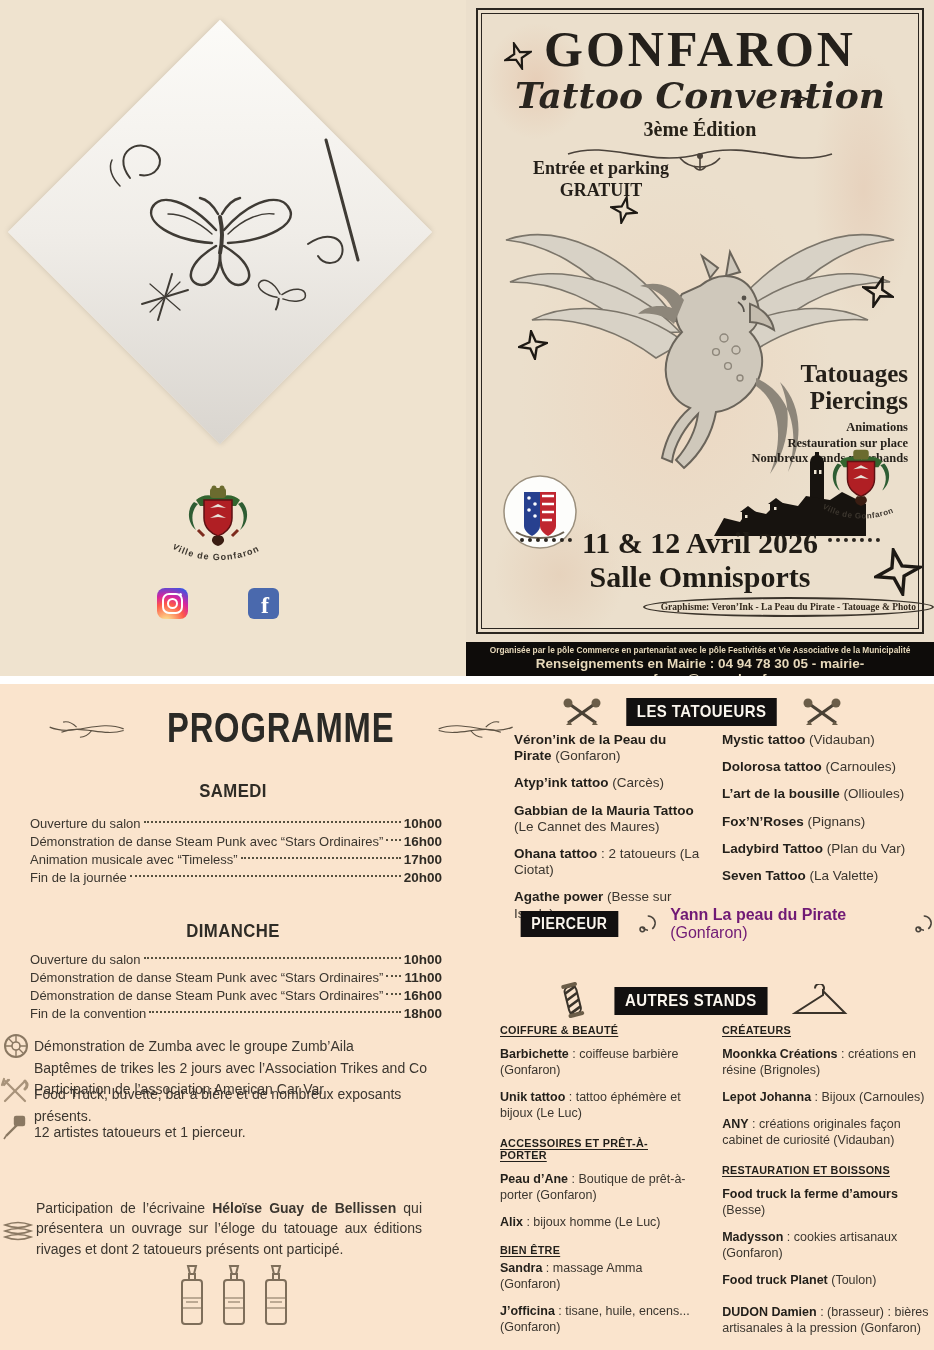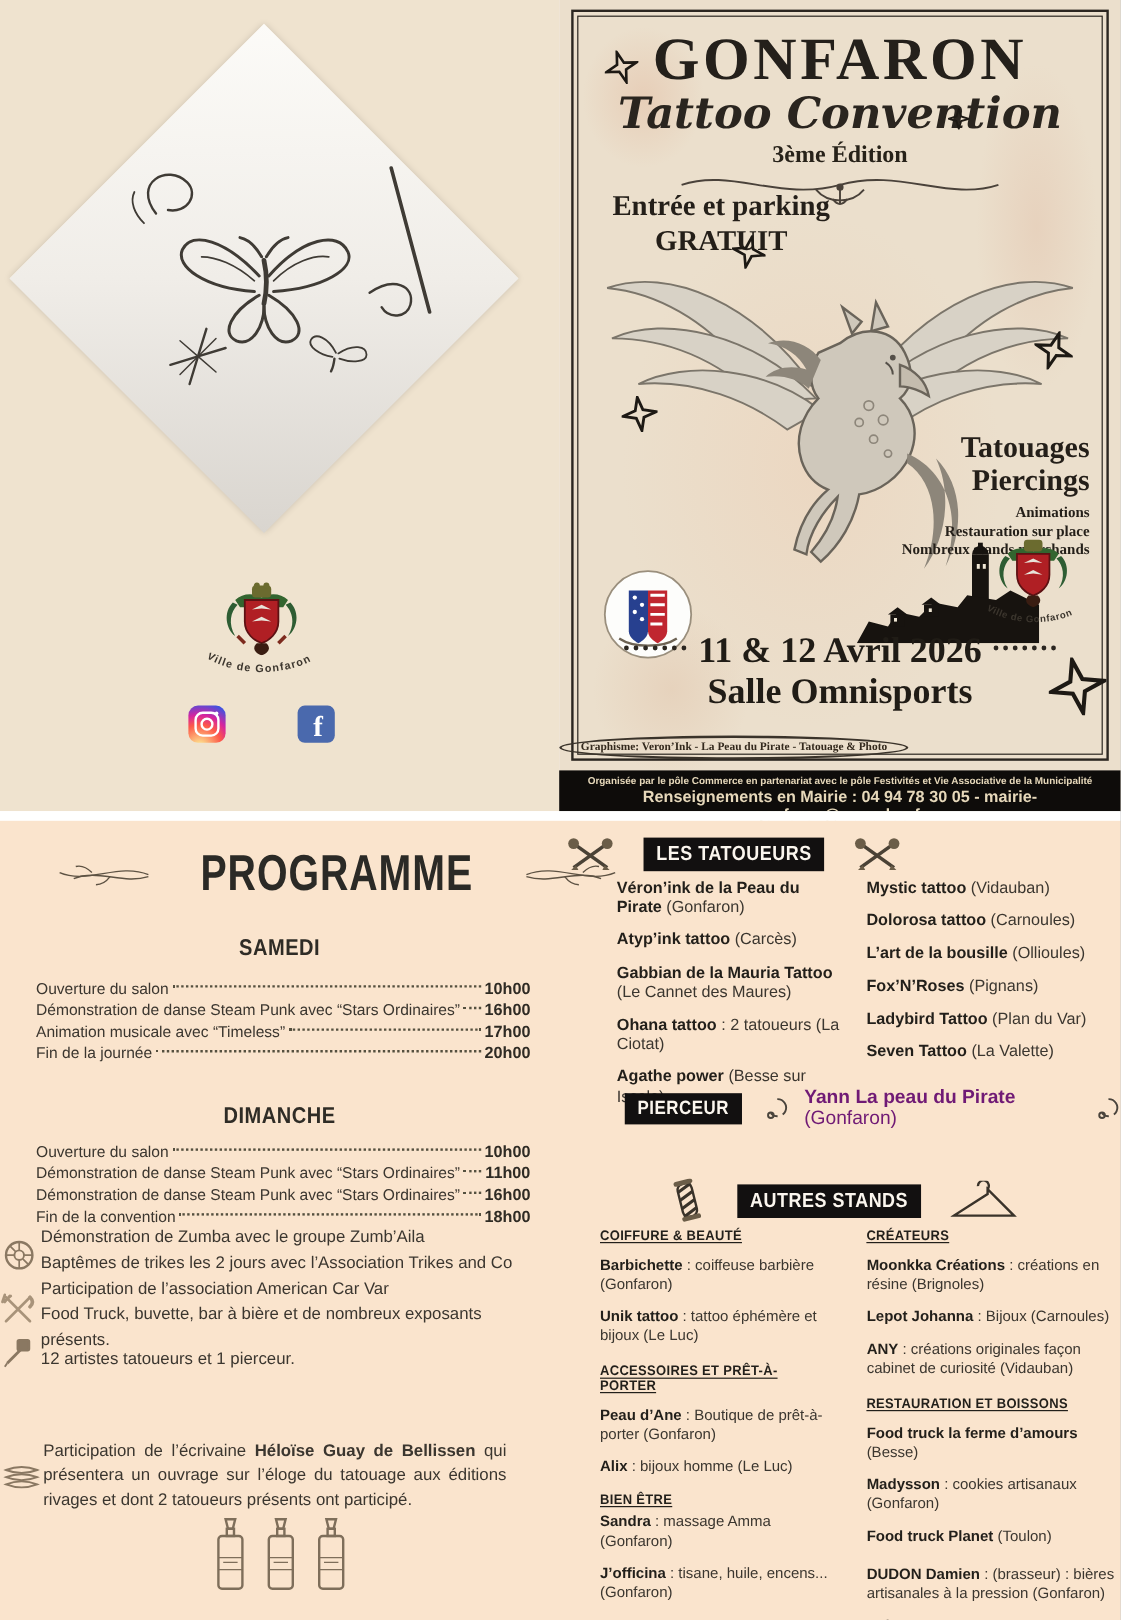--- a/index.html
+++ b/index.html
@@ -29,29 +29,29 @@
     font-family:"Liberation Serif",serif;}
   .frame{position:absolute;left:10px;top:8px;width:444px;height:622px;border:2px solid #2b2620;}
   .frame i{position:absolute;left:3px;top:3px;right:3px;bottom:3px;border:1px solid #2b2620;display:block;}
   .p-title{position:absolute;left:0;top:20px;width:468px;text-align:center;font-size:50px;font-weight:bold;
            letter-spacing:3px;color:#24201b;}
   .p-sub{position:absolute;left:0;top:74px;width:468px;text-align:center;font-style:italic;font-weight:bold;
          font-size:36px;color:#2a251f;font-family:"DejaVu Serif",serif;}
   .p-ed{position:absolute;left:0;top:118px;width:468px;text-align:center;font-size:20px;font-weight:bold;color:#272219;}
   .p-orn{position:absolute;left:94px;top:140px;}
   .p-entry{position:absolute;left:30px;top:158px;width:210px;text-align:center;font-weight:bold;
-           font-size:24px;color:#241f19;line-height:1.2;}
+           font-size:18px;color:#241f19;line-height:1.2;}
   .p-right{position:absolute;right:26px;top:360px;text-align:right;color:#241f19;}
   .p-right .big{font-size:25px;font-weight:bold;line-height:1.08;}
   .p-right .sm{font-size:12.5px;font-weight:bold;line-height:1.25;margin-top:6px;}
   .p-date{position:absolute;left:0;top:526px;width:468px;display:flex;align-items:center;justify-content:center;}
   .p-date .dots{width:52px;border-bottom:4px dotted #2b2620;margin:0 10px 6px;}
   .p-date .txt{font-size:30px;font-weight:bold;color:#201c16;}
   .p-venue{position:absolute;left:0;top:560px;width:468px;text-align:center;font-size:30px;font-weight:bold;color:#201c16;}
-  .p-cred{position:absolute;left:0;top:612px;width:468px;text-align:left;}
+  .p-cred{position:absolute;left:0;top:596px;width:468px;text-align:right;}
   .p-cred span{display:inline-block;border:2px solid #3a332a;border-radius:50%;padding:3px 16px;
                font-size:9.5px;font-weight:bold;color:#33291d;}
   .p-footer{position:absolute;left:0;bottom:0;width:468px;height:34px;background:#0e0c0a;text-align:center;
             color:#e6d8ba;font-family:"Liberation Sans",sans-serif;}
   .p-footer .l1{font-size:8.3px;font-weight:bold;margin-top:3px;}
   .p-footer .l2{font-size:13.5px;font-weight:bold;margin-top:1px;}
   .star{position:absolute;}
   
   .divider{position:absolute;left:0;top:676px;width:934px;height:8px;background:#ffffff;}
   
@@ -63,21 +63,21 @@
   .sched{position:absolute;left:30px;width:412px;}
   .srow{display:flex;align-items:center;height:18px;font-size:13px;color:#3b362f;}
   .srow .dots{flex:1;border-bottom:2px dotted #55503f;margin:0 3px 3px;}
   .srow .t{font-weight:bold;font-size:13.5px;color:#2f2b24;}
   .note-block{position:absolute;left:34px;width:420px;font-size:14px;color:#3b362f;line-height:1.55;}
   .iconleft{position:absolute;}
   .book-par{position:absolute;left:36px;top:514px;width:386px;font-size:14px;color:#3b362f;
             text-align:justify;line-height:1.45;}
   .badge{display:inline-block;background:#121010;color:#fbf6ee;font-weight:900;letter-spacing:.5px;
          padding:4px 12px;transform:scaleX(.88);}
-  .tat-row{position:absolute;left:470px;top:12px;width:464px;display:flex;align-items:center;gap:12px;}
+  .tat-row{position:absolute;left:470px;top:12px;width:464px;display:flex;align-items:center;justify-content:center;gap:12px;}
   .tat-row .badge{font-size:17px;}
   .tat-grid{position:absolute;left:514px;top:48px;width:412px;display:flex;gap:18px;}
   .tat-col1{width:190px;} .tat-col2{width:204px;}
   .entry{font-size:13.5px;line-height:1.2;margin-bottom:11px;color:#3b362f;}
   .entry b{color:#221f1a;}
   .pier-row{position:absolute;left:514px;top:222px;display:flex;align-items:center;gap:12px;}
   .pier-row .badge{font-size:16px;}
   .pier-row .nm{font-size:16px;color:#701a75;}
   .stands-row{position:absolute;left:470px;top:298px;width:464px;display:flex;align-items:center;justify-content:center;gap:14px;}
   .stands-row .badge{font-size:17px;}
@@ -378,21 +378,21 @@
           <span class="dots"></span>
           <span class="t">18h00</span>
         </div>
     </div>
 
     <svg class="iconleft" style="left:2px;top:348px;" width="28" height="28" viewBox="0 0 28 28">
       <circle cx="14" cy="14" r="11" fill="none" stroke="#8a7862" stroke-width="2"></circle>
       <circle cx="14" cy="14" r="4" fill="none" stroke="#8a7862" stroke-width="1.6"></circle>
       <path d="M14,3 v7 M14,18 v7 M3,14 h7 M18,14 h7 M6,6 l5,5 M17,17 l5,5" stroke="#8a7862" stroke-width="1.4"></path>
     </svg>
-    <div class="note-block" style="top:336px;">
+    <div class="note-block" style="top:352px;">
       <div>Démonstration de Zumba avec le groupe Zumb’Aila</div>
       <div>Baptêmes de trikes les 2 jours avec l’Association Trikes and Co</div>
       <div>Participation de l’association American Car Var</div>
     </div>
 
     <svg class="iconleft" style="left:0px;top:392px;" width="30" height="30" viewBox="0 0 30 30">
       <g stroke="#a8937a" stroke-width="2.2" fill="none" stroke-linecap="round">
         <path d="M5,5 L25,25"></path>
           <path d="M25,5 L5,25"></path>
         <path d="M5,5 m-1,-2 l-2,6 M8,4 l-4,5 M4,8 l5,-4"></path>

